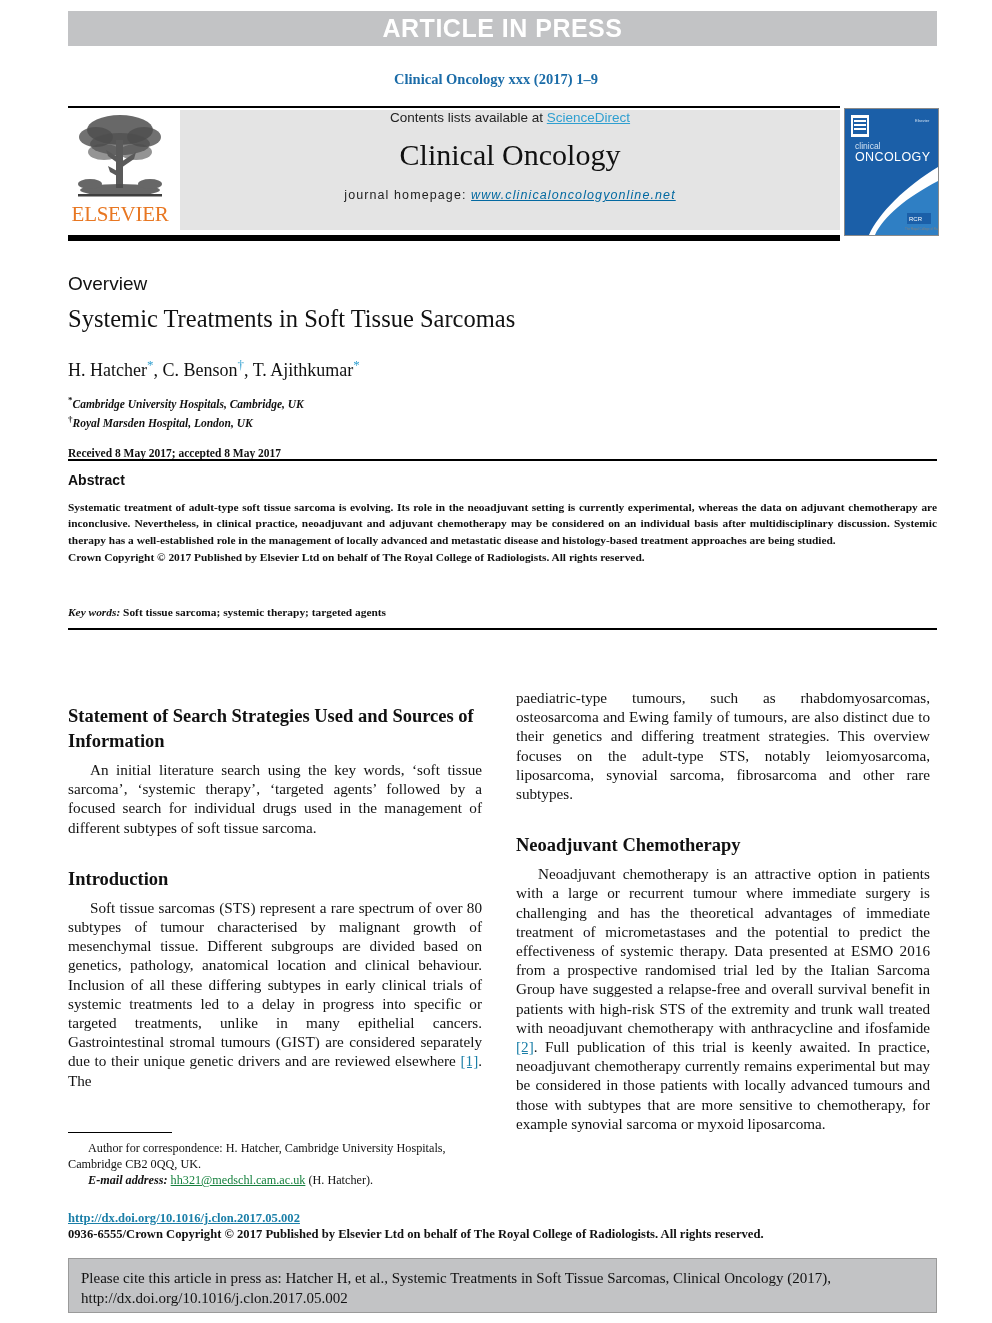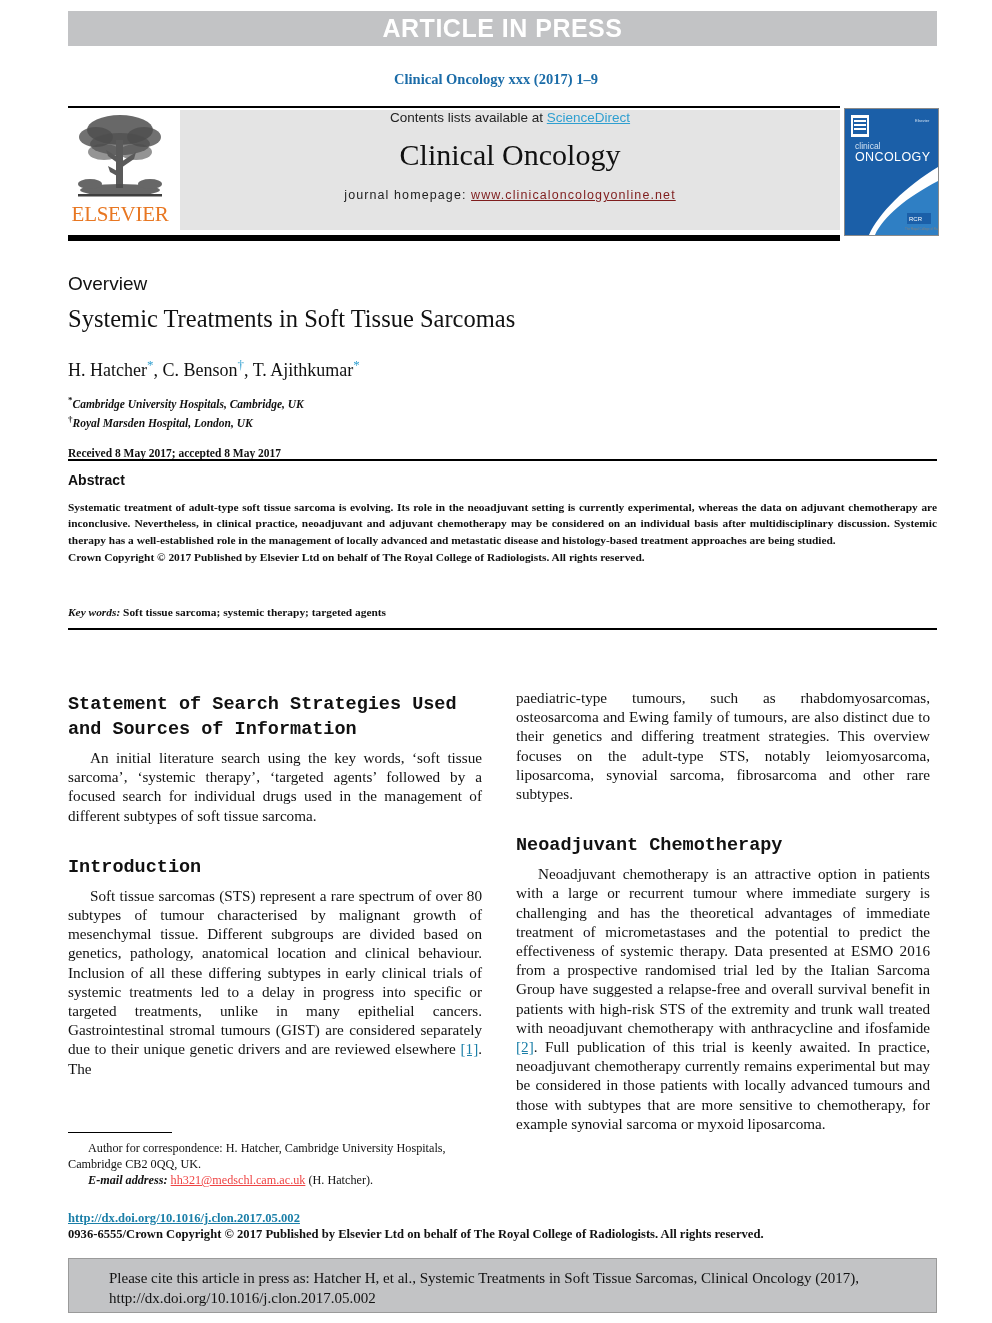--- a/index.html
+++ b/index.html
@@ -118,21 +118,21 @@
     font-size: 30px;
     color: #111111;
   }
   .homepage-line {
     margin-top: 16px;
     font-family: "Liberation Sans", sans-serif;
     font-size: 12.5px;
     letter-spacing: 1.1px;
     color: #222222;
   }
-  .homepage-link { color: #7f1d1d; }
+  .homepage-link { color: #0369a1; font-style: italic; }
 
   .cover-thumb {
     position: absolute;
     left: 776px;
     top: 0px;
     width: 93px;
     height: 126px;
     border: 1px solid #8a8a8a;
     background: #ffffff;
     overflow: hidden;
@@ -240,25 +240,25 @@
     top: 688px;
     width: 414px;
   }
   .col-right {
     position: absolute;
     left: 516px;
     top: 688px;
     width: 414px;
   }
   h2.sec {
-    font-family: Liberation Mono, monospace;
+    font-family: Liberation Serif, serif;
     font-weight: bold;
     font-size: 18.5px;
     line-height: 25px;
-    margin: 4px 0 6px 0;
+    margin: 16px 0 6px 0;
     color: #111111;
   }
   h2.sec.spaced { margin-top: 30px; }
   p.body {
     font-family: "Liberation Serif", serif;
     font-size: 15.2px;
     line-height: 19.2px;
     text-align: justify;
     margin: 0 0 0 0;
     text-indent: 22px;
@@ -281,21 +281,21 @@
     margin-bottom: 7px;
   }
   .fn-text {
     font-family: "Liberation Serif", serif;
     font-size: 12.2px;
     line-height: 16px;
     color: #111111;
   }
   .fn-indent { text-indent: 20px; }
   .fn-em { font-style: italic; font-weight: bold; }
-  .fn-link { color: #ef4444; }
+  .fn-link { color: #15803d; }
 
   .doi-block {
     position: absolute;
     left: 68px;
     top: 1211px;
     width: 869px;
   }
   .doi-link {
     font-family: "Liberation Serif", serif;
     font-weight: bold;
@@ -322,21 +322,20 @@
     border: 1px solid #9a9a9a;
     background: #c2c3c5;
     box-sizing: border-box;
   }
   .cite-text {
     padding: 9px 12px 0 12px;
     font-family: "Liberation Serif", serif;
     font-size: 15px;
     line-height: 20px;
     color: #111111;
-    margin-left: 28px;
   }
 </style>
 </head>
 <body>
 
 <div class="page">
 
   <div class="aip-banner">
     <span>ARTICLE IN PRESS</span>
   </div>

